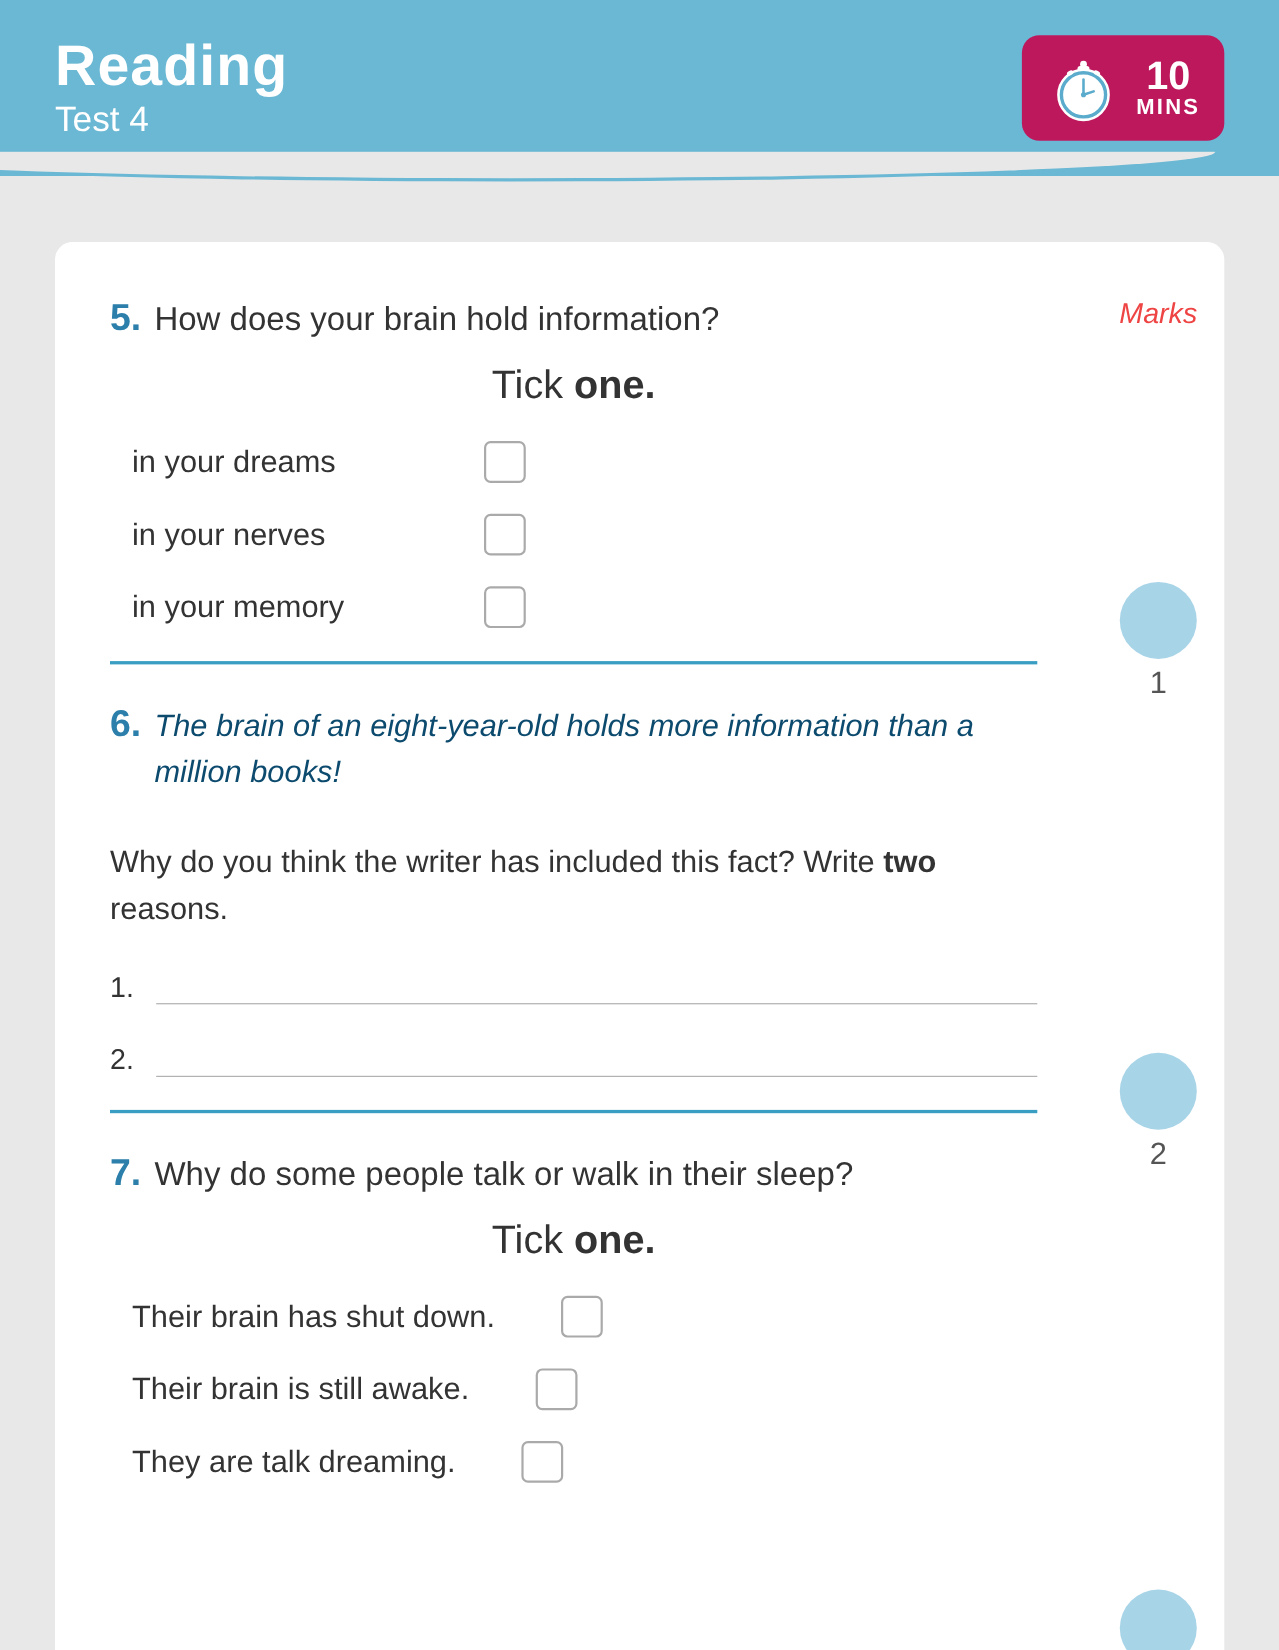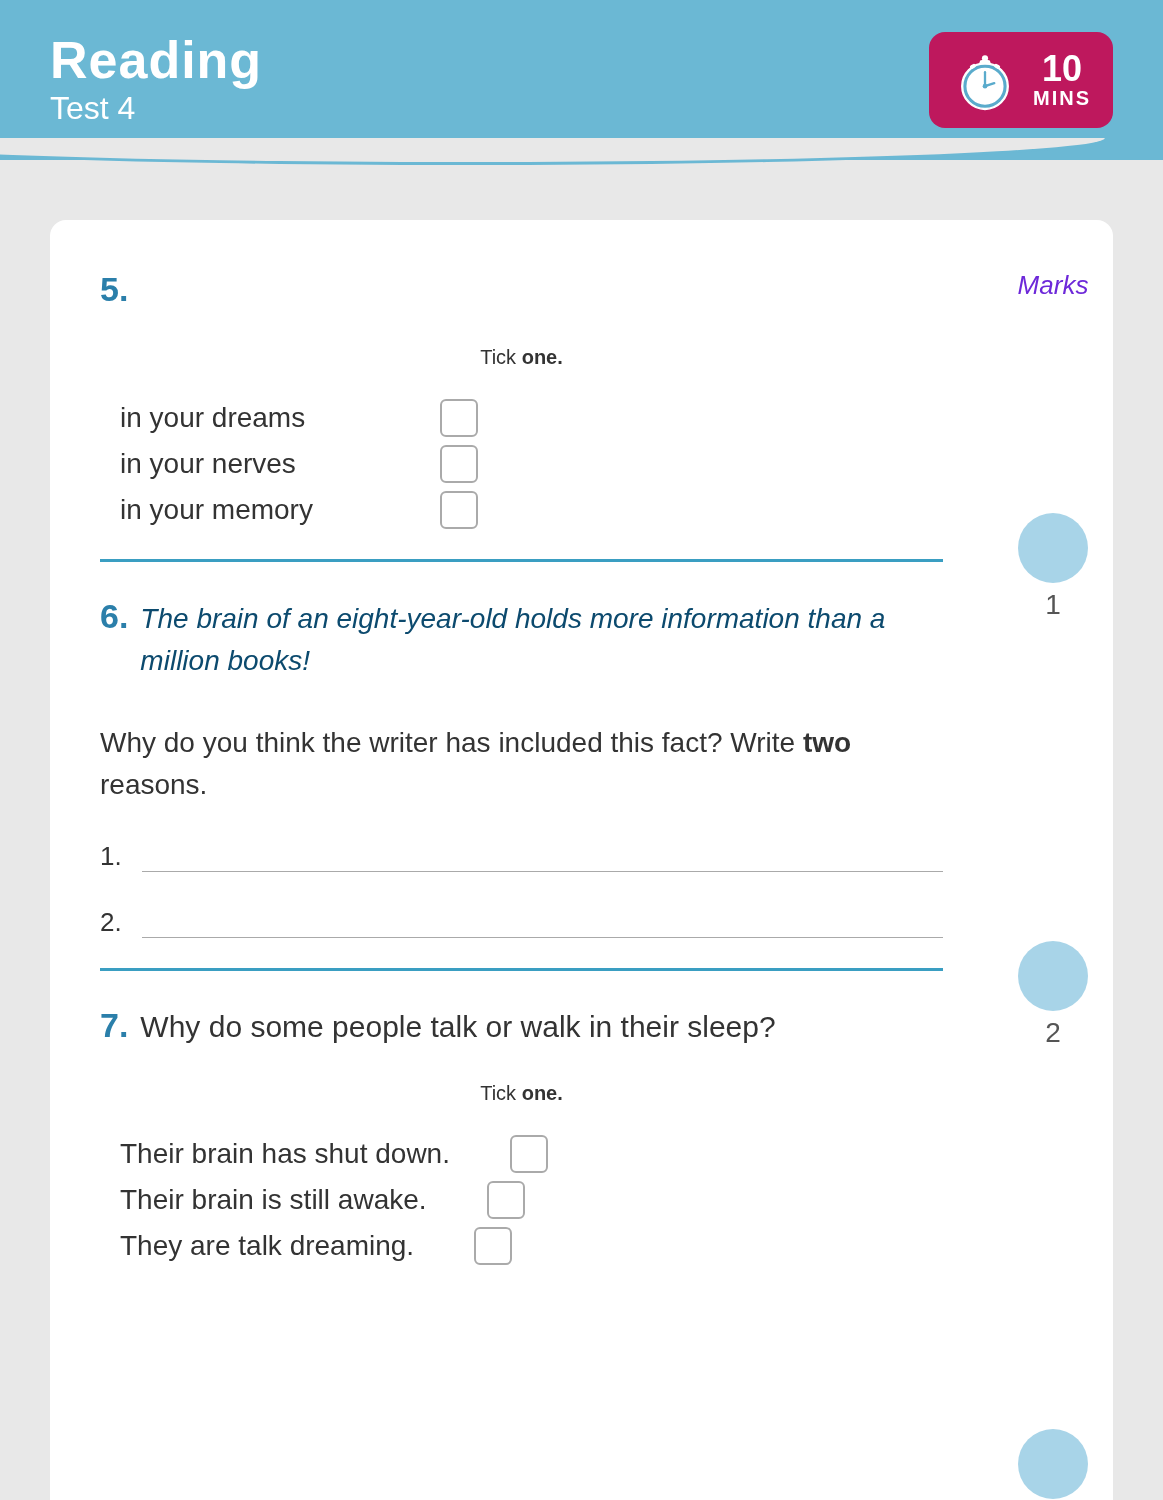--- a/index.html
+++ b/index.html
@@ -115,22 +115,22 @@
       width: 120px;
       padding: 0 20px;
       display: flex;
       flex-direction: column;
       align-items: center;
       border-left: none;
     }
 
     .marks-header {
       font-size: 26px;
-      color: #6d28d9;
-      margin-bottom: 12px;
+      color: #ef4444;
+      margin-bottom: 28px;
       font-style: italic;
     }
 
     
     .question-section {
       margin-bottom: 0;
     }
 
     .question-divider {
       border: none;
@@ -152,33 +152,33 @@
       color: #2b7faa;
     }
 
     .question-text {
       font-size: 30px;
       color: #333;
     }
 
     .tick-instruction {
       text-align: center;
-      font-size: 20px;
+      font-size: 36px;
       color: #333;
-      margin: 37px 0 30px 0;
+      margin: 20px 0 30px 0;
     }
 
     .tick-instruction strong {
       font-weight: 900;
     }
 
     .tick-options {
       display: flex;
       flex-direction: column;
-      gap: 8px;
+      gap: 28px;
       margin-left: 20px;
     }
 
     .tick-option {
       display: flex;
       align-items: center;
       gap: 60px;
     }
 
     .tick-label {
@@ -315,20 +315,21 @@
   <div class="header-wave2"></div>
 </div>
 
 <div class="main-content">
 
   <div class="questions-area">
 
     <div class="question-section">
       <div class="question-header">
         <span class="question-number">5.</span>
+        <span class="question-text">How does your brain hold information?</span>
       </div>
 
       <div class="tick-instruction">
         <span>Tick</span> <strong>one.</strong>
       </div>
 
       <div class="tick-options">
         <div class="tick-option">
           <span class="tick-label">in your dreams</span>
           <div class="tick-box"></div>

